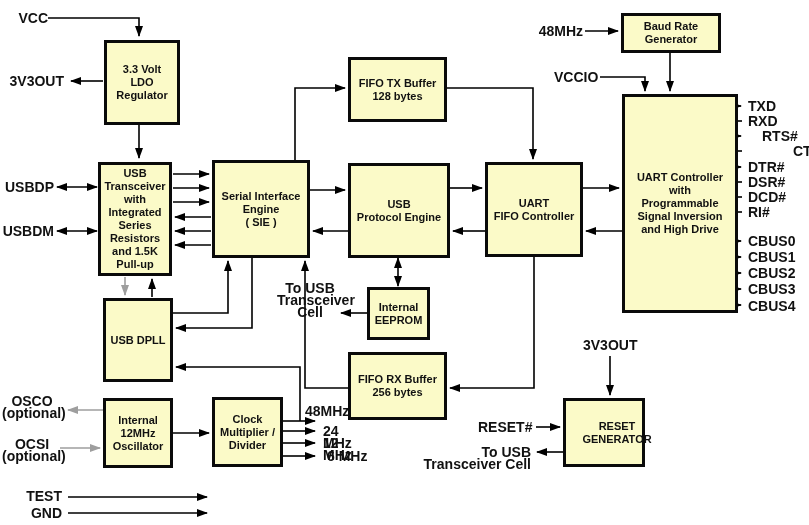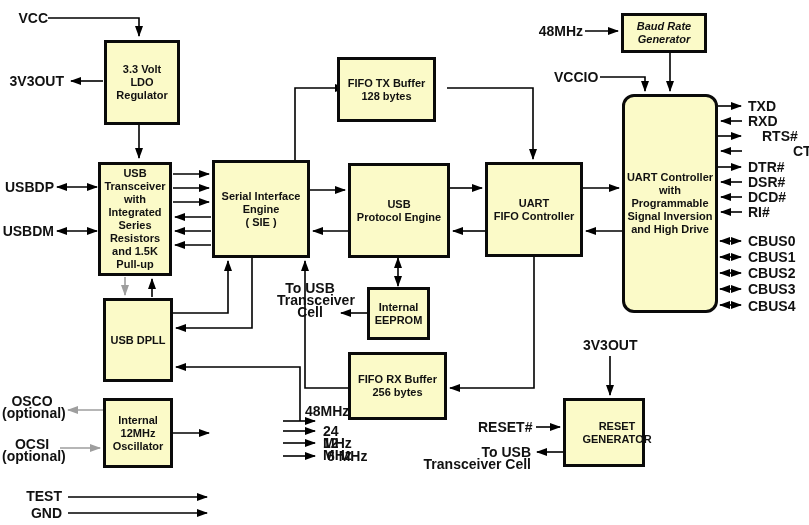--- a/index.html
+++ b/index.html
@@ -96,39 +96,42 @@
 with
 Integrated
 Series
 Resistors
 and 1.5K
 Pull-up</div>
   <div class="blk" style="left:103px;top:298px;width:70px;height:84px;">USB DPLL</div>
   <div class="blk" style="left:103px;top:398px;width:70px;height:70px;">Internal
 12MHz
 Oscillator</div>
+  <div class="blk" style="left:212px;top:397px;width:71px;height:70px;">Clock
+Multiplier /
+Divider</div>
   <div class="blk" style="left:212px;top:160px;width:98px;height:98px;">Serial Interface
 Engine
 ( SIE )</div>
-  <div class="blk" style="left:337px;top:57px;width:99px;height:65px;">FIFO TX Buffer
+  <div class="blk" style="left:348px;top:57px;width:99px;height:65px;">FIFO TX Buffer
 128 bytes</div>
   <div class="blk" style="left:348px;top:163px;width:102px;height:95px;">USB
 Protocol Engine</div>
   <div class="blk" style="left:367px;top:287px;width:63px;height:53px;">Internal
 EEPROM</div>
   <div class="blk" style="left:348px;top:352px;width:99px;height:68px;">FIFO RX Buffer
 256 bytes</div>
   <div class="blk" style="left:485px;top:162px;width:98px;height:95px;">UART
 FIFO Controller</div>
-  <div class="blk" style="left:622px;top:94px;width:96px;height:219px;border-radius:12px;">UART Controller
+  <div class="blk" style="left:622px;top:94px;width:116px;height:219px;">UART Controller
 with
 Programmable
 Signal Inversion
 and High Drive</div>
-  <div class="blk" style="left:621px;top:13px;width:86px;height:40px;font-style:italic;">Baud Rate
+  <div class="blk" style="left:621px;top:13px;width:100px;height:40px;">Baud Rate
 Generator</div>
   <div class="blk" style="left:563px;top:398px;width:82px;height:69px;padding-left:27px;">RESET
 GENERATOR</div>
 
   <div class="lbl r" style="left:8px;top:12px;width:40px;">VCC</div>
   <div class="lbl r" style="left:2px;top:75px;width:62px;">3V3OUT</div>
   <div class="lbl r" style="left:2px;top:181px;width:52px;">USBDP</div>
   <div class="lbl r" style="left:2px;top:225px;width:52px;">USBDM</div>
   <div class="lbl c" style="left:2px;top:395px;width:60px;">OSCO
 (optional)</div>

